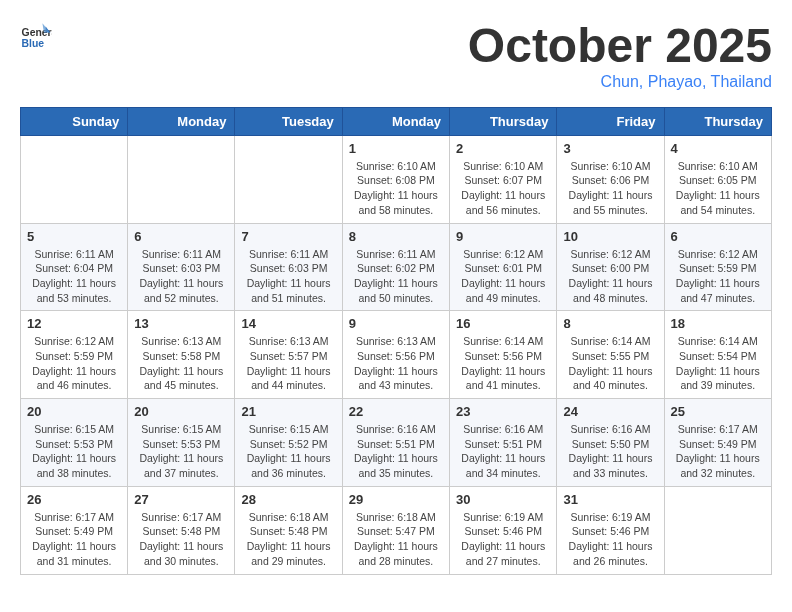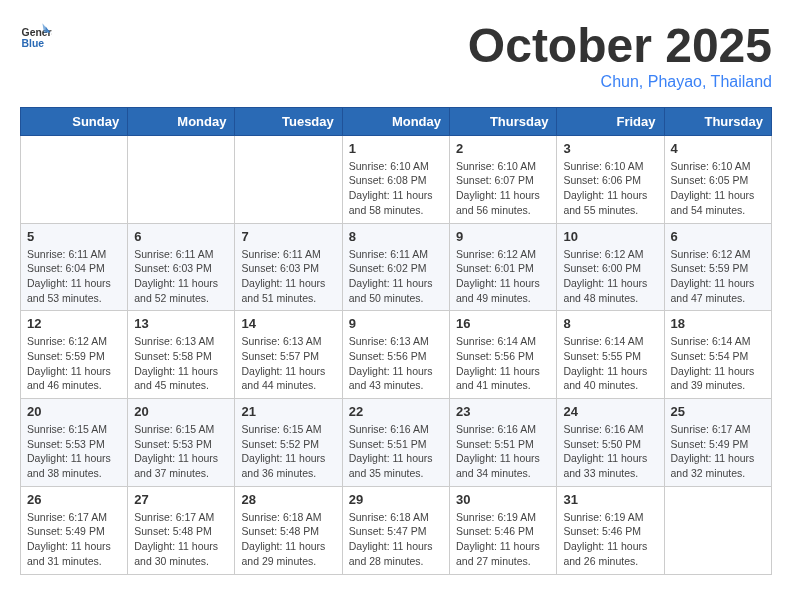--- a/index.html
+++ b/index.html
@@ -67,20 +67,21 @@
       font-size: 13px;
       font-weight: bold;
       color: #333;
       display: block;
       margin-bottom: 3px;
     }
     .day-info {
       font-size: 10.5px;
       color: #444;
       line-height: 1.4;
+      text-align: center;
     }
     .empty-cell {
       background: #f9f9f9;
     }
   </style>
 </head>
 <body>
 
 <div class="header">
   <div class="logo">

